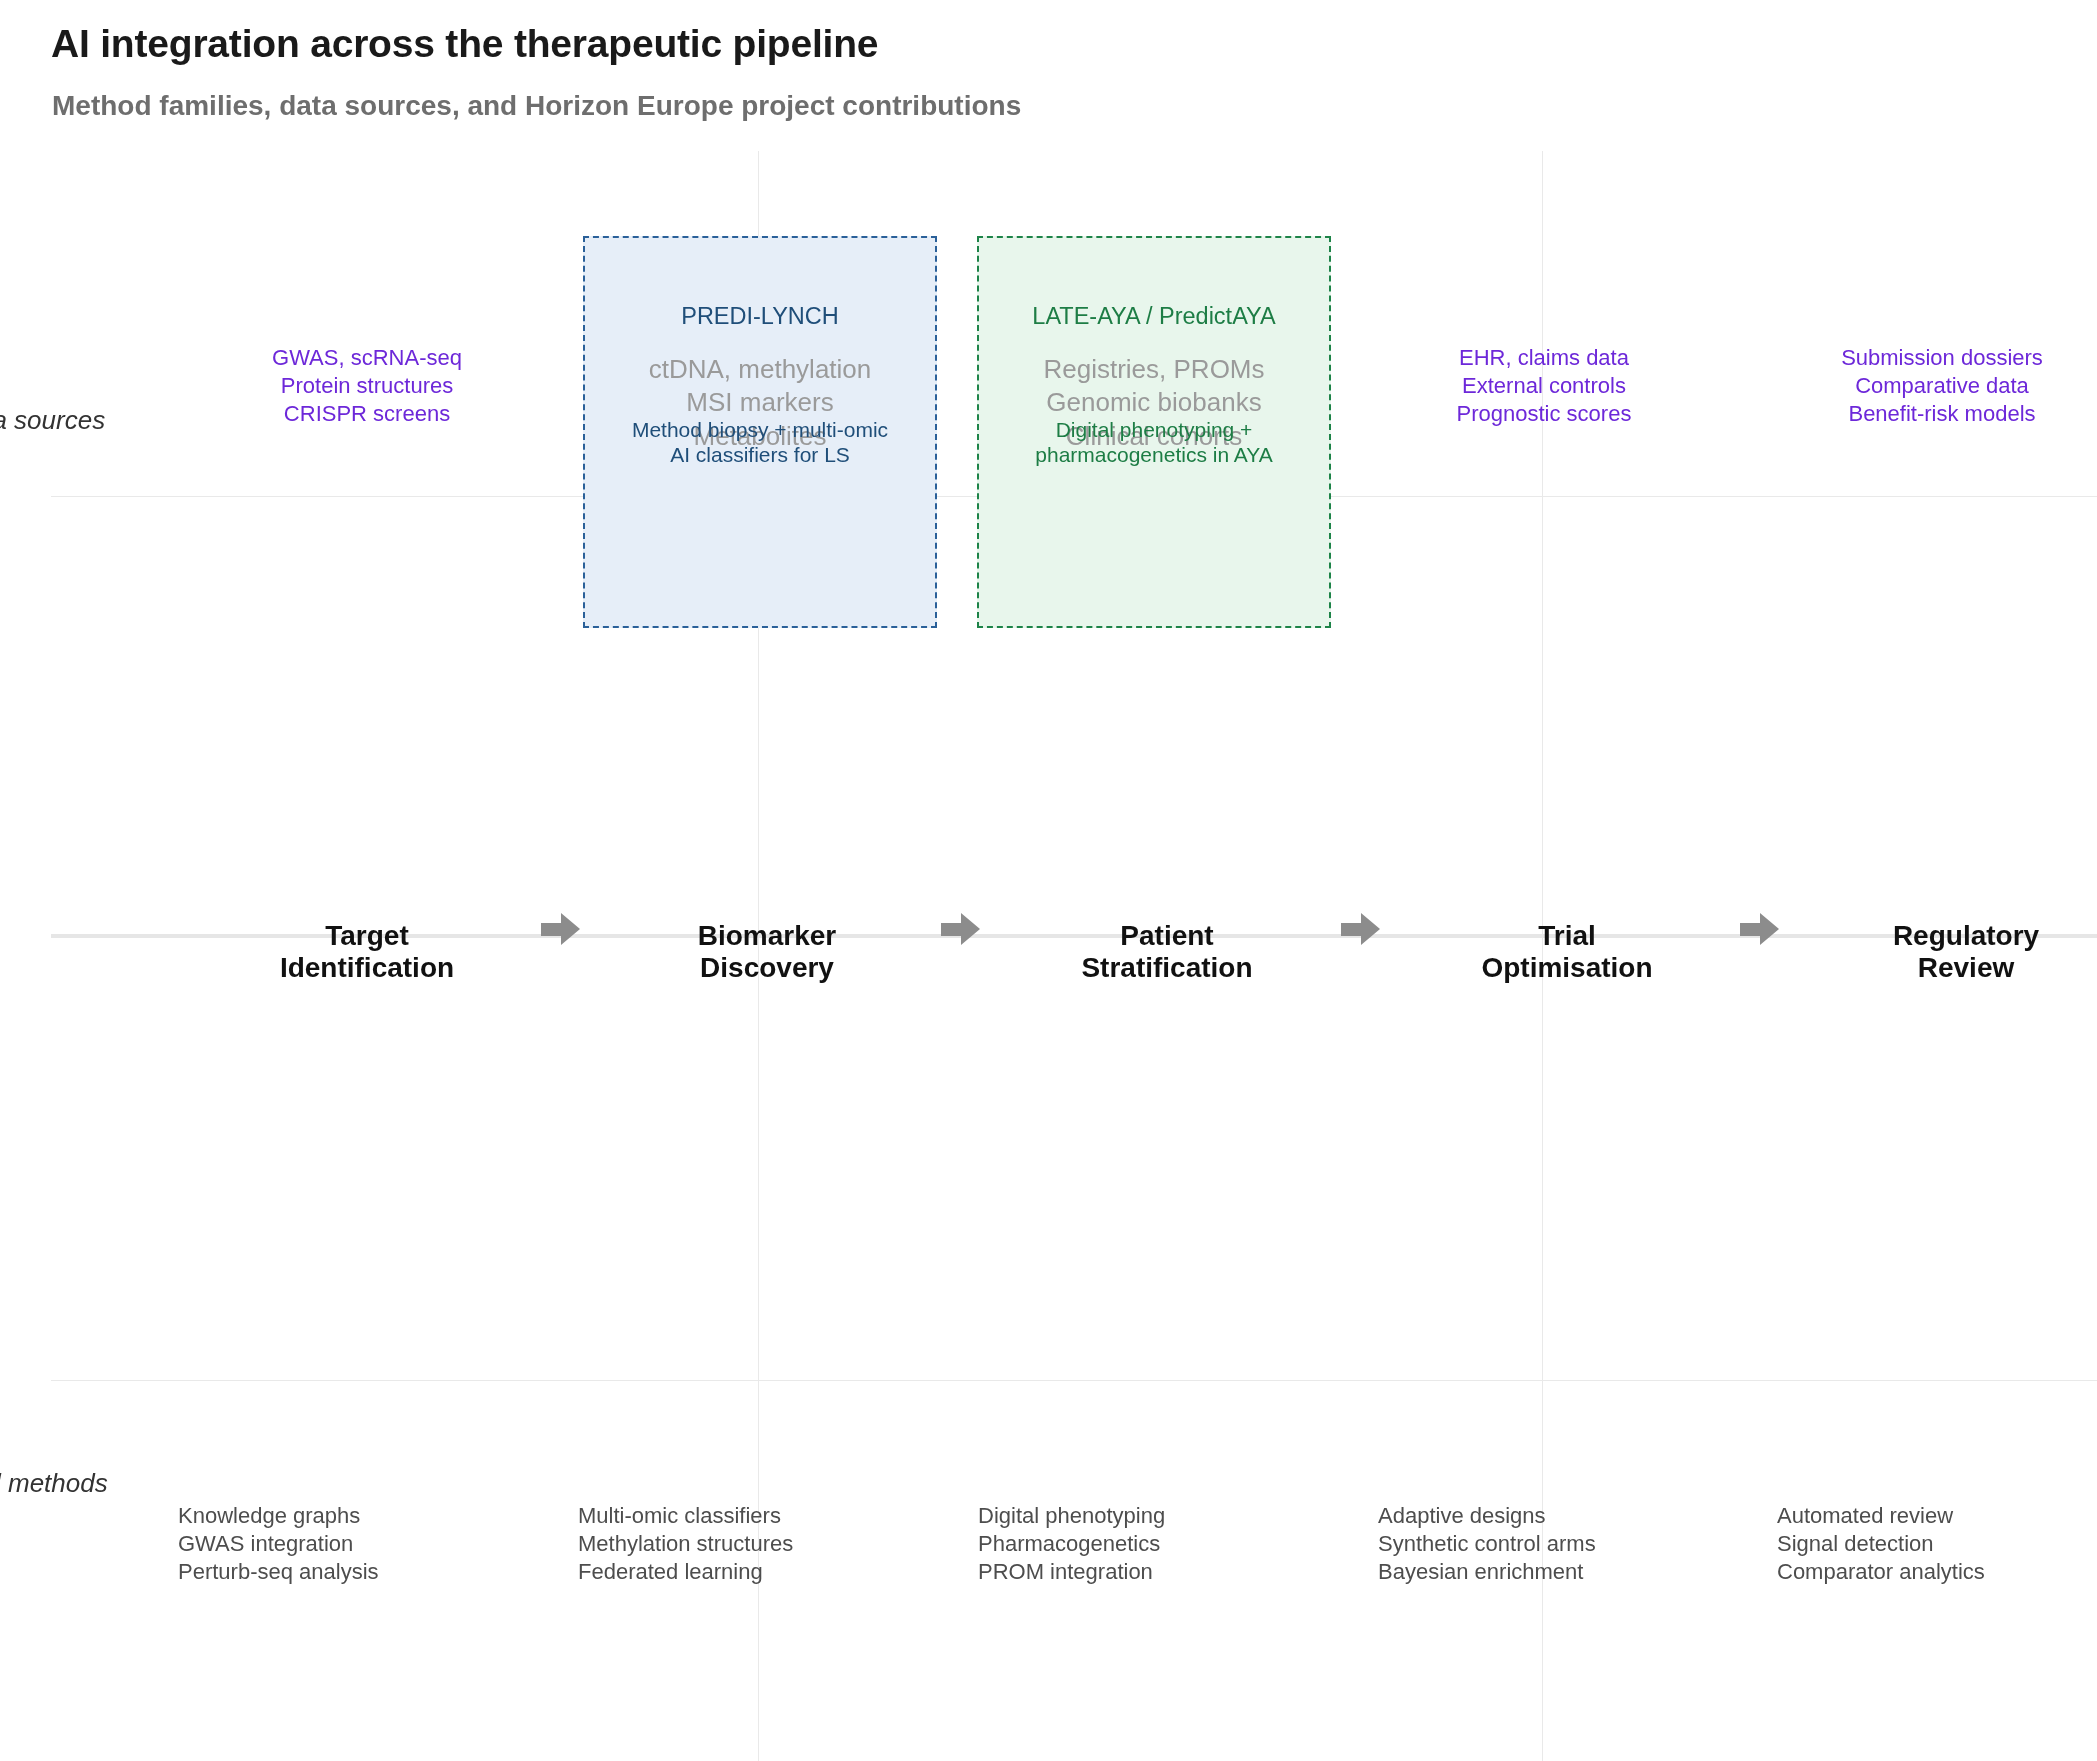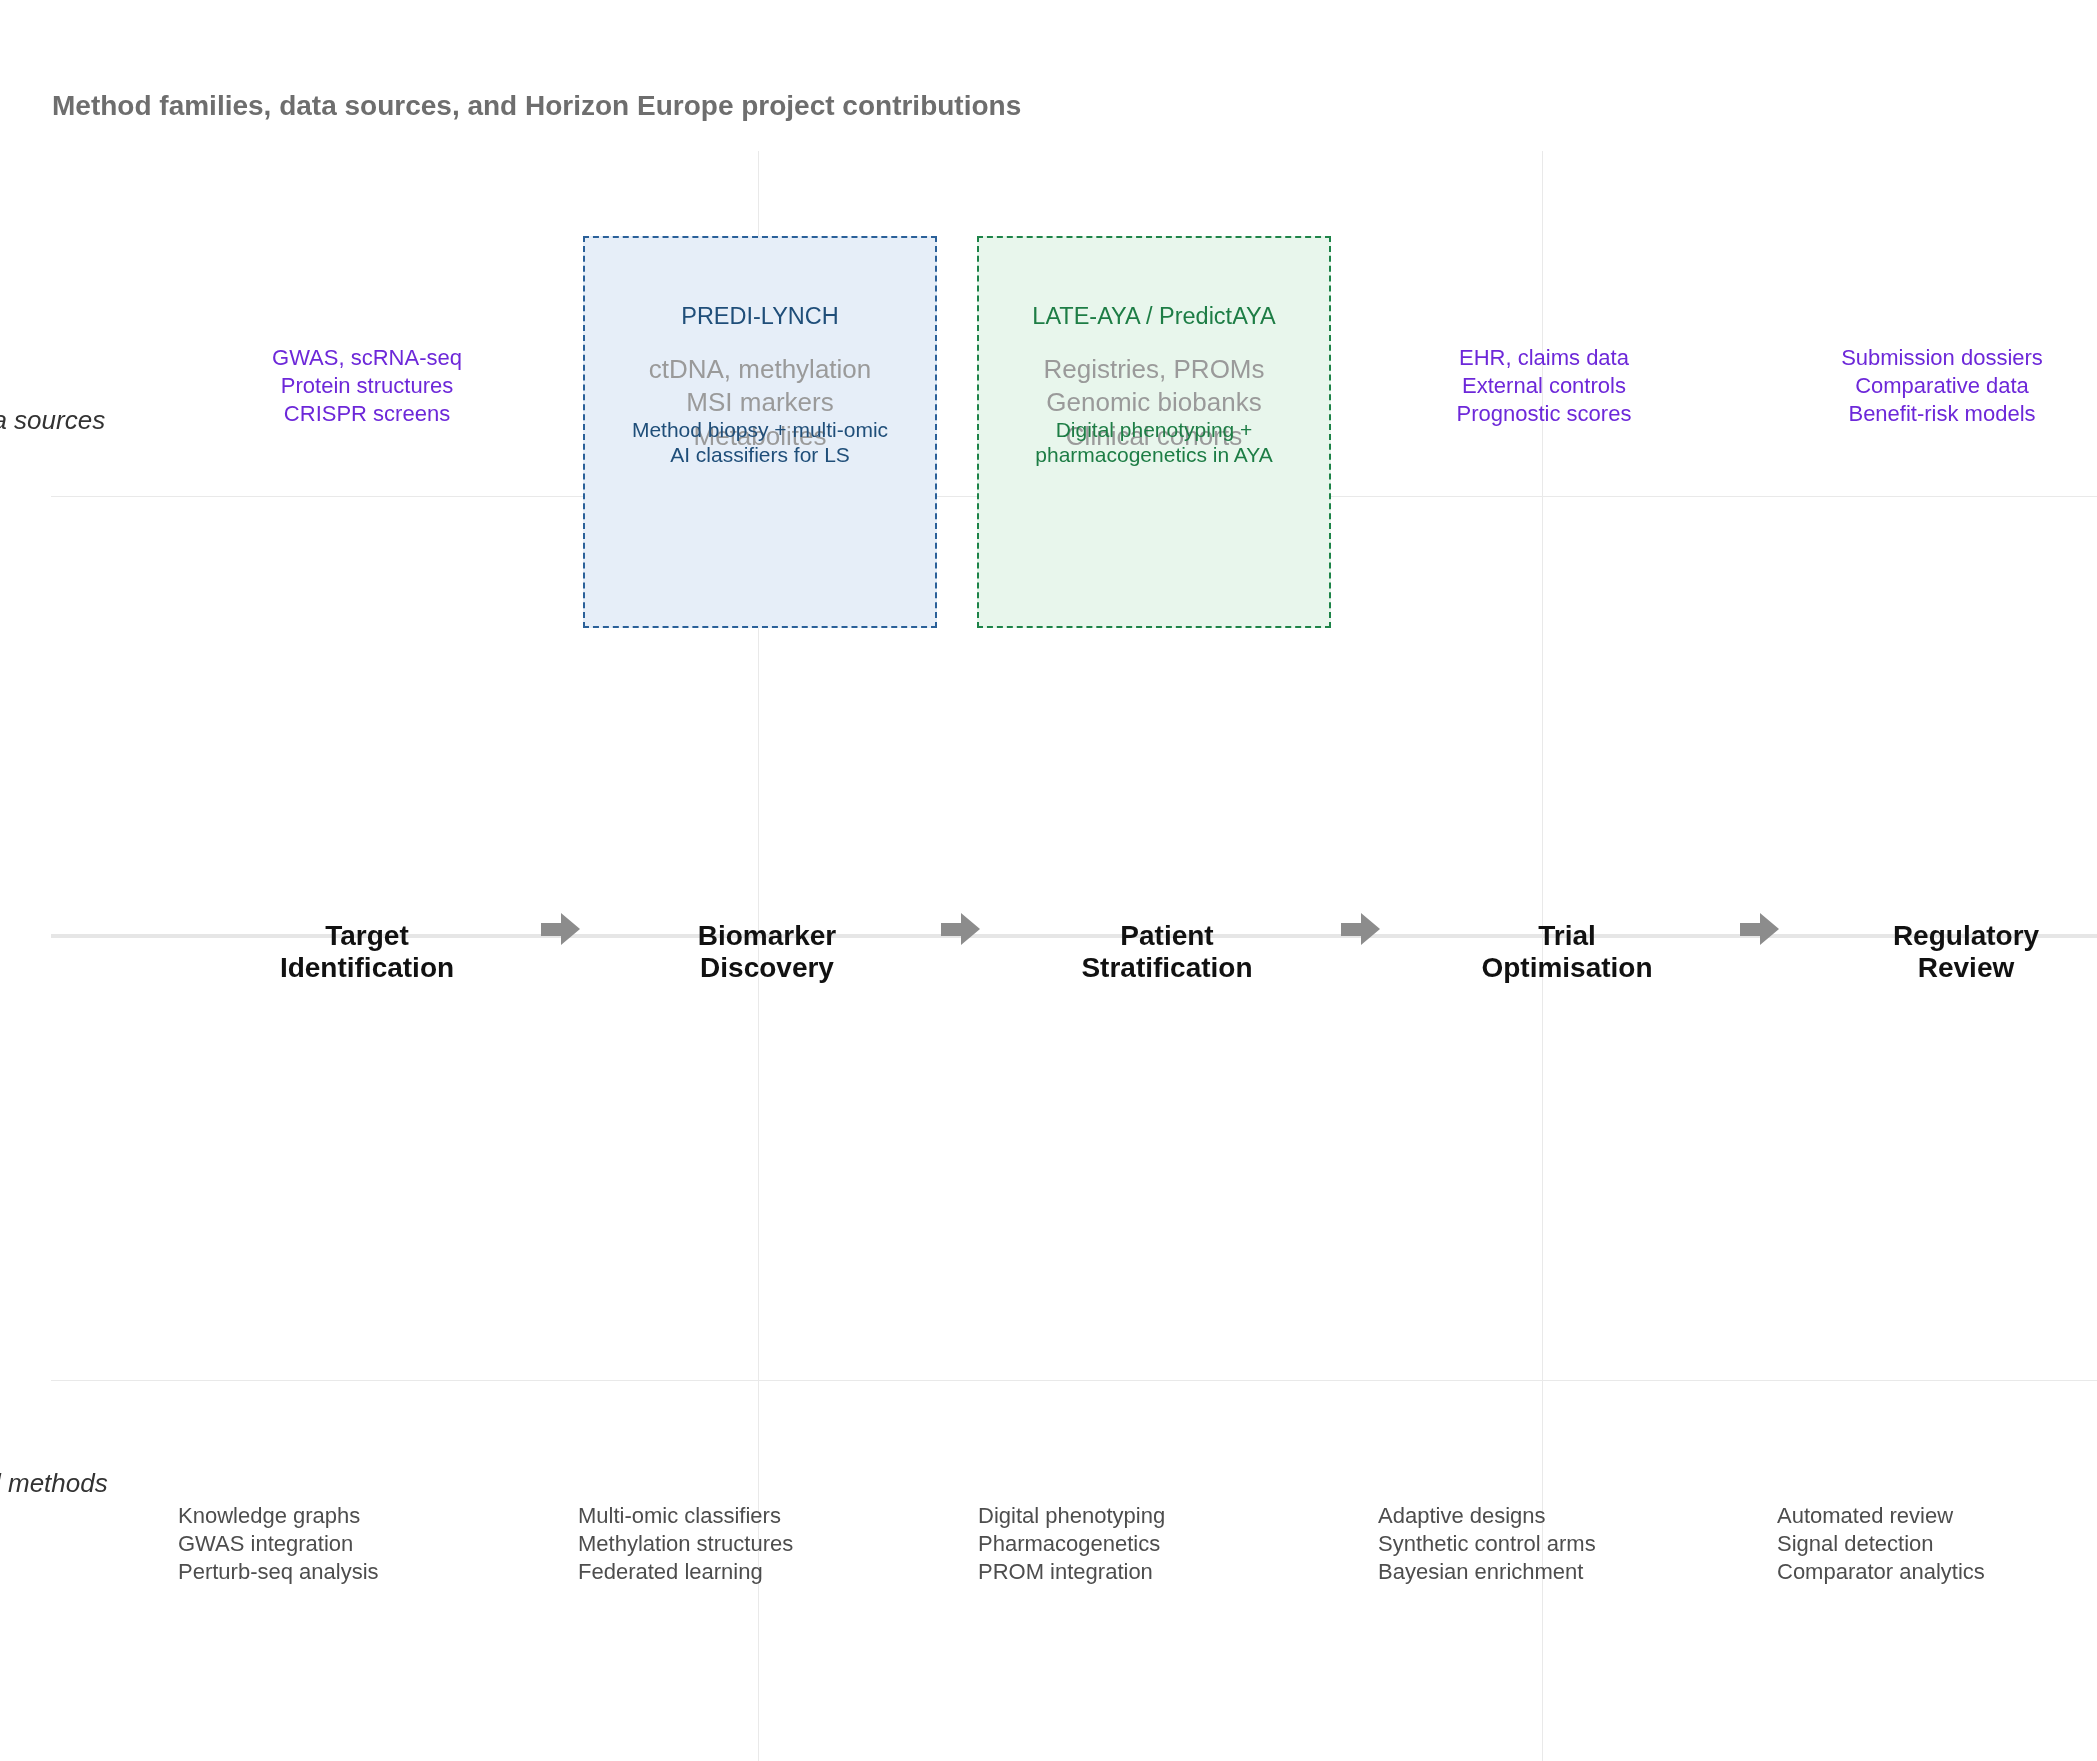--- a/index.html
+++ b/index.html
@@ -55,20 +55,21 @@
   .proj-note{position:absolute;width:100%;text-align:center;font-size:21px;line-height:1.18;}
   .projbox.blue .proj-note{color:#1f4e79;}
   .projbox.green .proj-note{color:#1d7d45;}
   .proj-note div{white-space:nowrap;}
 </style>
 </head>
 <body>
 
 <div id="canvas">
 
+  <div id="title">AI integration across the therapeutic pipeline</div>
   <div id="subtitle">Method families, data sources, and Horizon Europe project contributions</div>
 
   <div class="vgrid" style="left:758px;top:151px;height:1611px;"></div>
   <div class="vgrid" style="left:1542px;top:151px;height:1611px;"></div>
 
   <div class="hgrid" style="top:496px;"></div>
   <div class="hgrid" style="top:1380px;"></div>
   <div class="axisline"></div>
 
   <div class="rowlabel" style="left:-7.6px;top:405px;">a sources</div>

